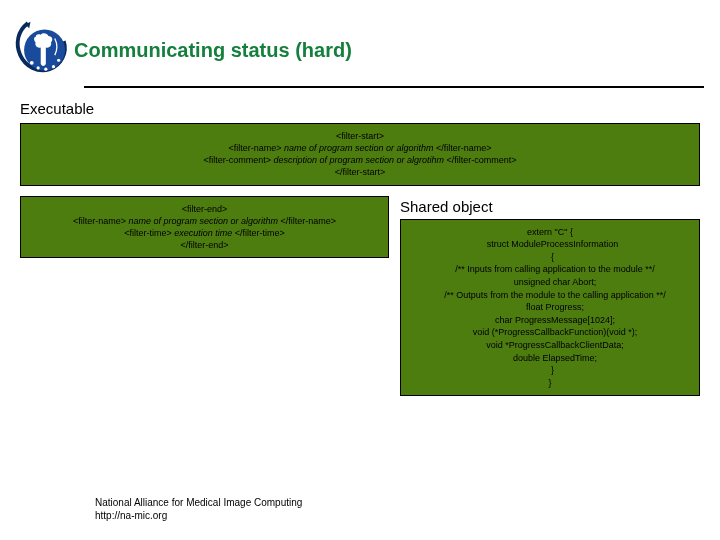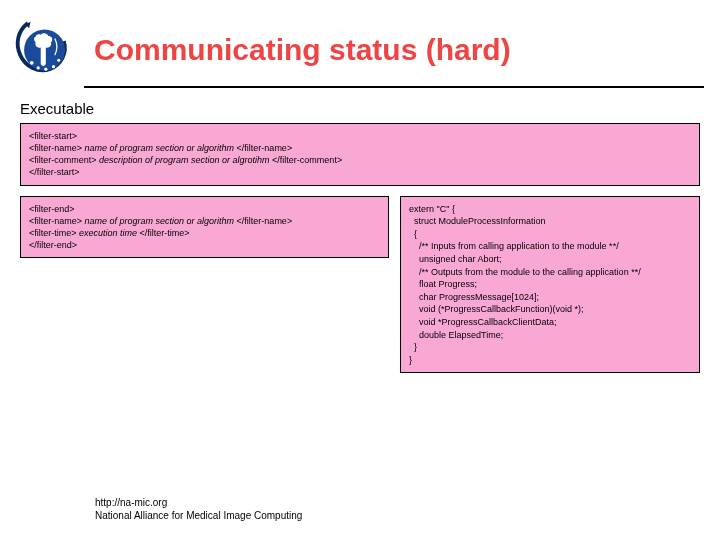--- a/index.html
+++ b/index.html
@@ -15,24 +15,23 @@
     display: flex;
     align-items: center;
     padding: 18px 0 0 10px;
   }
   .logo {
     width: 64px;
     height: 64px;
     flex-shrink: 0;
   }
   .title {
-    font-size: 30px;
+    font-size: 20px;
     font-weight: bold;
-    color: #ef4444;
-    margin-left: 20px;
+    color: #15803d;
   }
   .title-rule {
     position: absolute;
     left: 84px;
     top: 86px;
     width: 620px;
     height: 2px;
     background: #000;
   }
   .content {
@@ -43,21 +42,22 @@
     margin-bottom: 6px;
   }
   .box {
     border: 1px solid #000;
     padding: 6px 8px;
     font-size: 9px;
     font-family: Arial, sans-serif;
     line-height: 1.35;
     margin-bottom: 10px;
     white-space: pre-wrap;
-    background: #f9a8d4;
+    background: #4d7c0f;
+    text-align: center;
   }
   .row {
     display: flex;
     align-items: flex-start;
     gap: 11px;
   }
   .row .box.left {
     flex: 1;
   }
   .right-col {
@@ -112,33 +112,34 @@
 <span>&lt;/filter-start&gt;</span></div>
 
 
   <div class="row">
     <div class="box left"><span>&lt;filter-end&gt;</span>
 <span>&lt;filter-name&gt; </span><span class="ital">name of program section or algorithm</span><span> &lt;/filter-name&gt;</span>
 <span>&lt;filter-time&gt; </span><span class="ital">execution time</span><span> &lt;/filter-time&gt;</span>
 <span>&lt;/filter-end&gt;</span></div>
 
     <div class="right-col">
+      <div class="shared-label">Shared object</div>
       <div class="box shared">extern "C" {
   struct ModuleProcessInformation
   {
     /** Inputs from calling application to the module **/
     unsigned char Abort;
     /** Outputs from the module to the calling application **/
     float Progress;
     char ProgressMessage[1024];
     void (*ProgressCallbackFunction)(void *);
     void *ProgressCallbackClientData;
     double ElapsedTime;
   }
 }</div>
     </div>
   </div>
 </div>
 
 <div class="footer">
+  <div>National Alliance for Medical Image Computing</div>
   <div>http://na-mic.org</div>
-  <div>National Alliance for Medical Image Computing</div>
 </div>
 
 </body></html>

